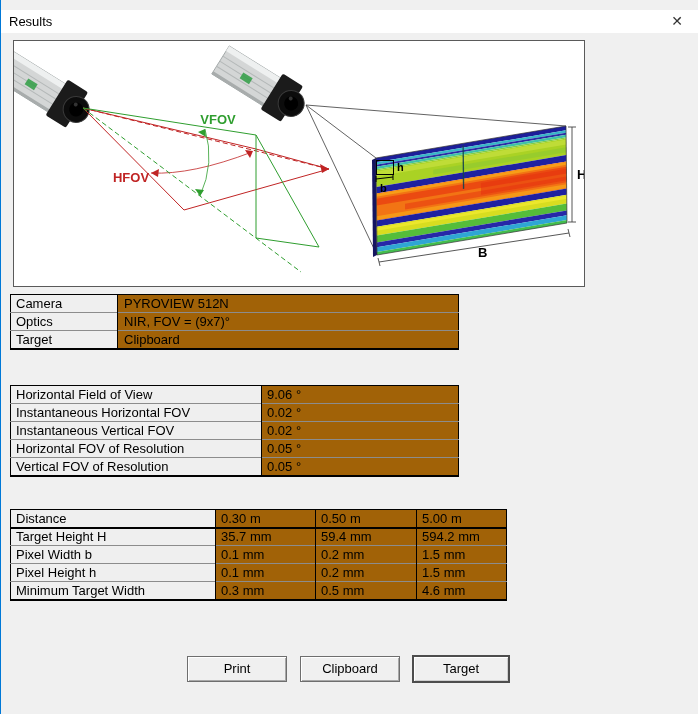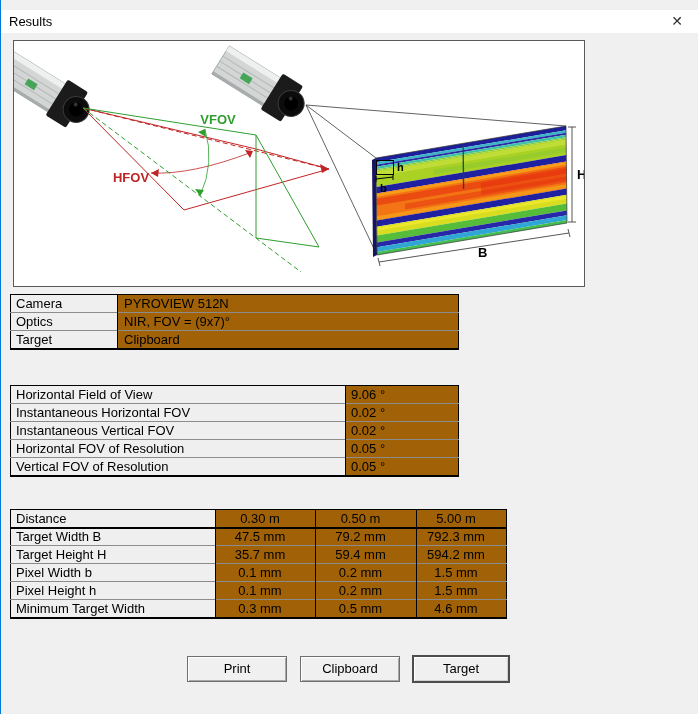--- a/index.html
+++ b/index.html
@@ -26,26 +26,26 @@
   tr + tr td { border-top:1px solid #8c8c8c; }
   td.lbl { background:#efefef; text-align:left; }
   td.val { border-left:1px solid #000; background:#a16207; }
 
   #t-info  { left:10px; top:294px; width:449px; }
   #t-info  td.lbl { width:107px; }
   #t-info  td.val { padding-left:6px; }
 
   #t-fov   { left:10px; top:385px; width:449px; }
   #t-fov   td { height:18px; }
-  #t-fov   td.lbl { width:335px; }
+  #t-fov   td.lbl { width:251px; }
   #t-fov   td.val { text-align:left; padding-right:32px; }
 
   #t-dist  { left:10px; top:509px; width:496px; }
   #t-dist  td.lbl { width:205px; }
-  #t-dist  td.val { text-align:center; padding-right:16px; }
+  #t-dist  td.val { text-align:left; padding-right:16px; }
   #t-dist  col.c1 { width:100px; } #t-dist col.c2 { width:101px; } #t-dist col.c3 { width:90px; }
   #t-dist  tr.hdr td { border-bottom:2px solid #000; }
 
   
   .btn { position:absolute; height:26px; font-size:13px; color:#000;
          background:#f0f0f0; border:1px solid #6e6e6e; text-align:center; line-height:24px;
          box-shadow: inset 1px 1px 0 #ffffff, inset -1px -1px 0 #a8a8a8; cursor:default; }
   #btn-print     { left:187px; top:656px; width:100px; }
   #btn-clipboard { left:300px; top:656px; width:100px; }
   #btn-close     { left:412px; top:655px; width:98px; height:28px;
@@ -227,26 +227,20 @@
         <col class="c3">
       </colgroup>
     <tbody>
         <tr class="hdr">
       <td class="lbl">Distance</td>
       <td class="val">0.30 m</td>
       <td class="val">0.50 m</td>
       <td class="val">5.00 m</td>
     </tr>
     <tr>
-      <td class="lbl">Target Width B</td>
-      <td class="val">47.5 mm</td>
-      <td class="val">79.2 mm</td>
-      <td class="val">792.3 mm</td>
-    </tr>
-    <tr>
       <td class="lbl">Target Height H</td>
       <td class="val">35.7 mm</td>
       <td class="val">59.4 mm</td>
       <td class="val">594.2 mm</td>
     </tr>
     <tr>
       <td class="lbl">Pixel Width b</td>
       <td class="val">0.1 mm</td>
       <td class="val">0.2 mm</td>
       <td class="val">1.5 mm</td>

